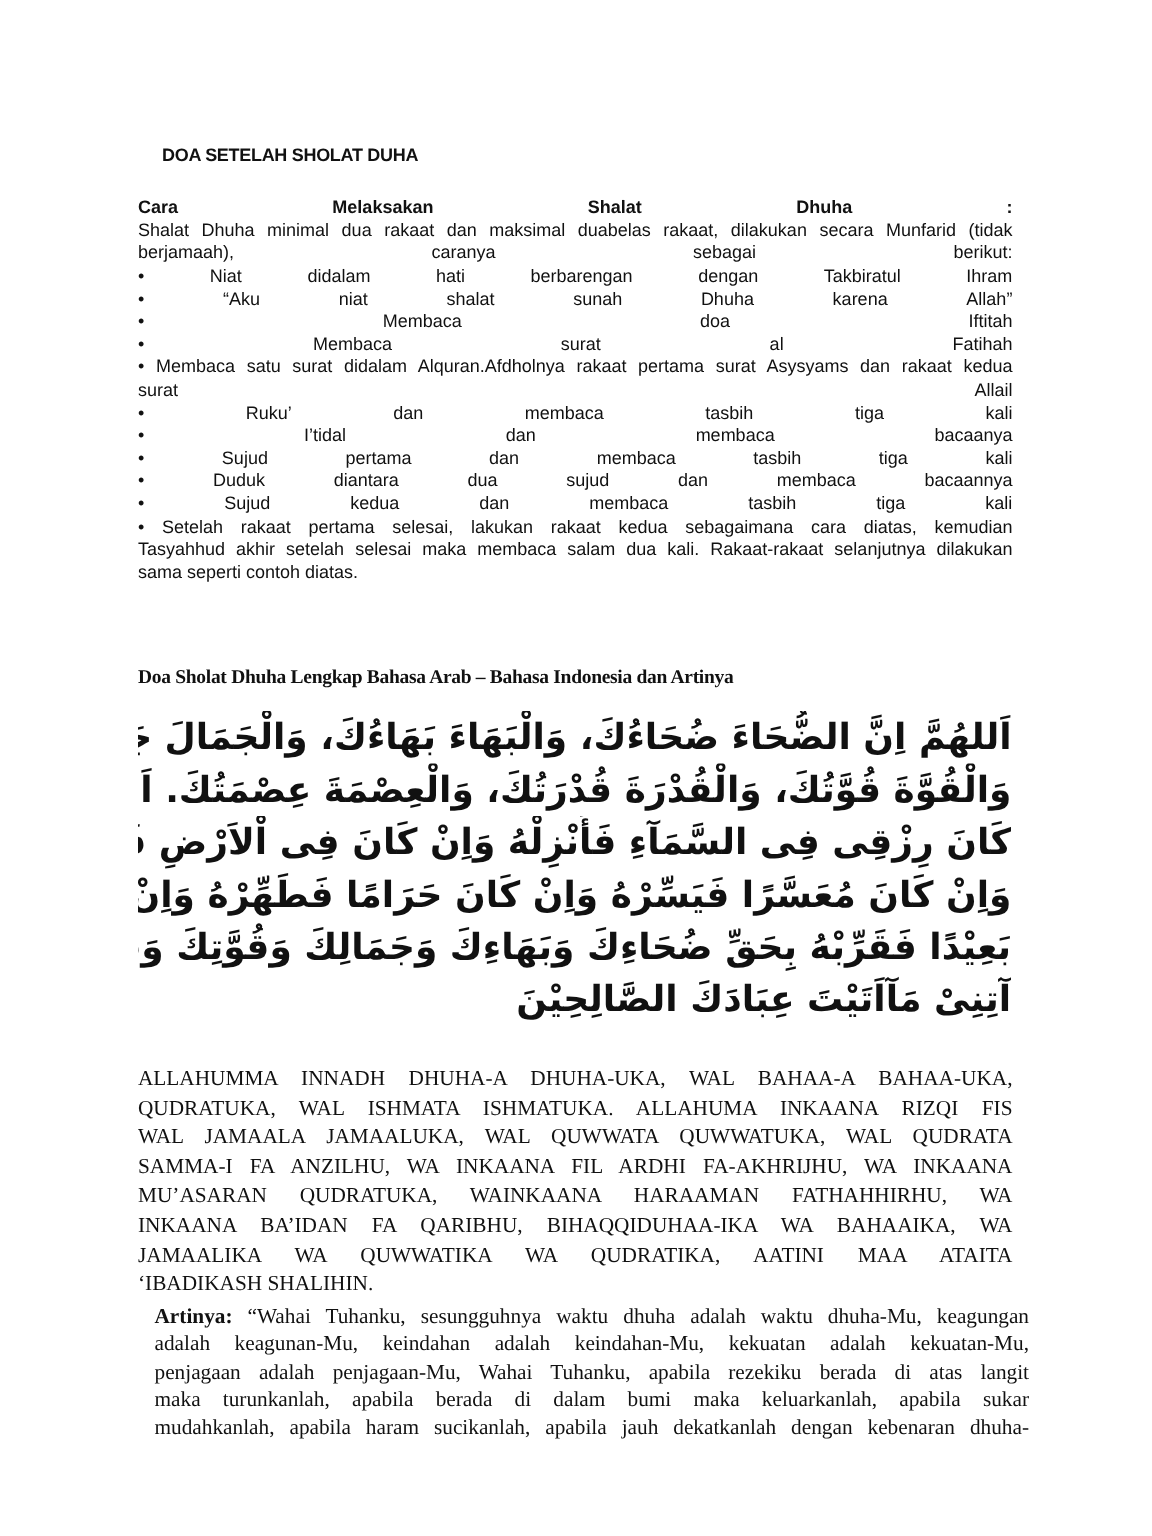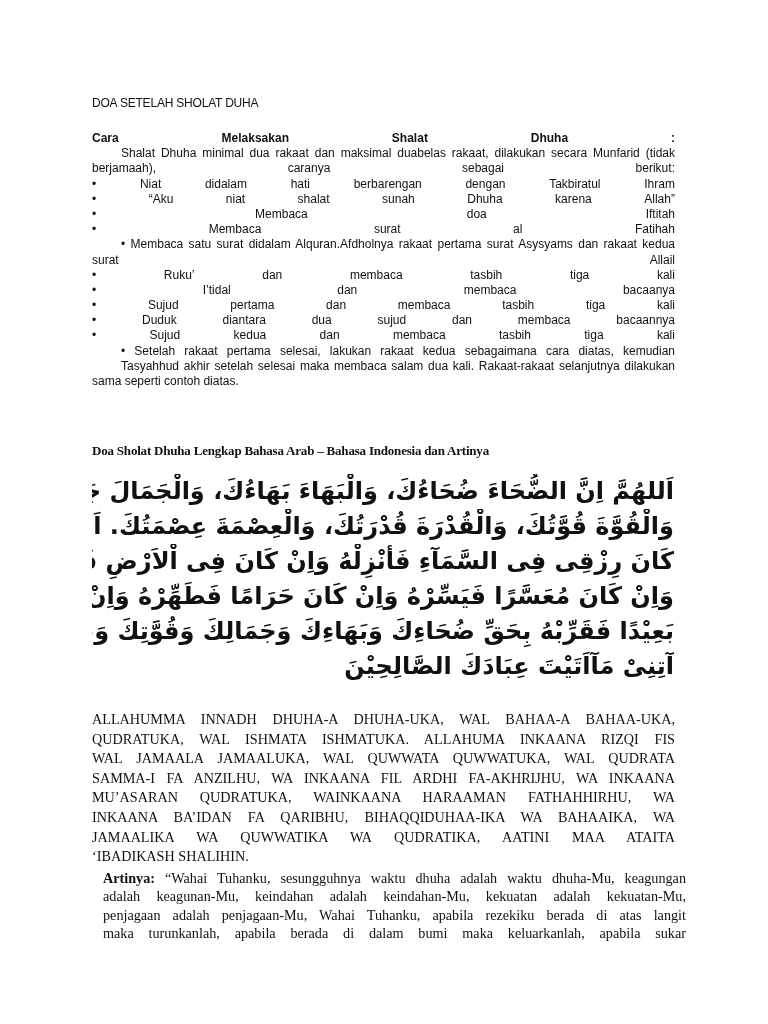--- a/index.html
+++ b/index.html
@@ -22,24 +22,25 @@
     }
     .sans {
       font-family: "Liberation Sans", "DejaVu Sans", sans-serif;
     }
     .serif {
       font-family: "Liberation Serif", "DejaVu Serif", serif;
     }
     .doc-title {
       position: absolute;
       top: 96px;
-      left: 0;
+      left: 16px;
       font-size: 12px;
       letter-spacing: -0.2px;
       white-space: nowrap;
+      font-weight: bold;
     }
     .section1 {
       position: absolute;
       top: 131px;
       left: 0;
       width: 583px;
       font-size: 12px;
       line-height: 15.2px;
     }
     .jline {
@@ -49,21 +50,20 @@
       height: 15.2px;
     }
     .pline {
       text-align: justify;
       text-align-last: left;
     }
     .pline-j {
       text-align: justify;
       text-align-last: justify;
       white-space: nowrap;
-      margin-left: 29px;
     }
     .bold-sm { font-weight: bold; text-align: right; }
     .heading2 {
       position: absolute;
       top: 443px;
       left: 0;
       font-size: 13px;
       font-weight: bold;
       white-space: nowrap;
       letter-spacing: -0.2px;
@@ -255,15 +255,16 @@
     <span class="tline">INKAANA BA’IDAN FA QARIBHU, BIHAQQIDUHAA-IKA WA BAHAAIKA, WA</span>
     <span class="tline">JAMAALIKA WA QUWWATIKA WA QUDRATIKA, AATINI MAA ATAITA</span>
     <span class="tline last">‘IBADIKASH SHALIHIN.</span>
   </div>
 
   <div class="artinya serif">
     <span class="aln"><b>Artinya:</b><span> “Wahai Tuhanku, sesungguhnya waktu dhuha adalah waktu dhuha-Mu, keagungan</span></span>
     <span class="aln">adalah keagunan-Mu, keindahan adalah keindahan-Mu, kekuatan adalah kekuatan-Mu,</span>
     <span class="aln">penjagaan adalah penjagaan-Mu, Wahai Tuhanku, apabila rezekiku berada di atas langit</span>
     <span class="aln">maka turunkanlah, apabila berada di dalam bumi maka keluarkanlah, apabila sukar</span>
+    <span class="aln">mudahkanlah, apabila haram sucikanlah, apabila jauh dekatkanlah dengan kebenaran dhuha-</span>
   </div>
 
 </div>
 
 </body></html>

